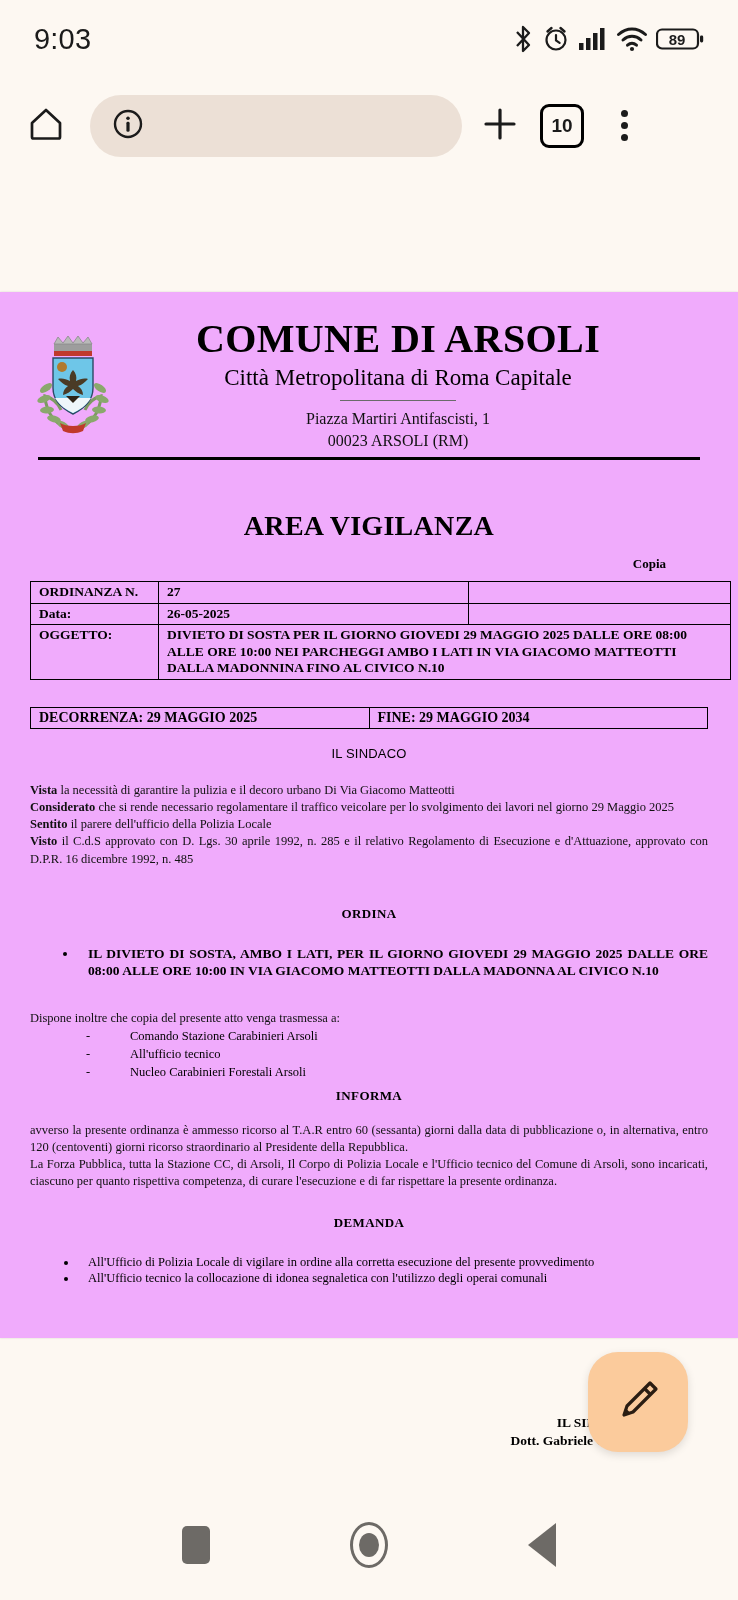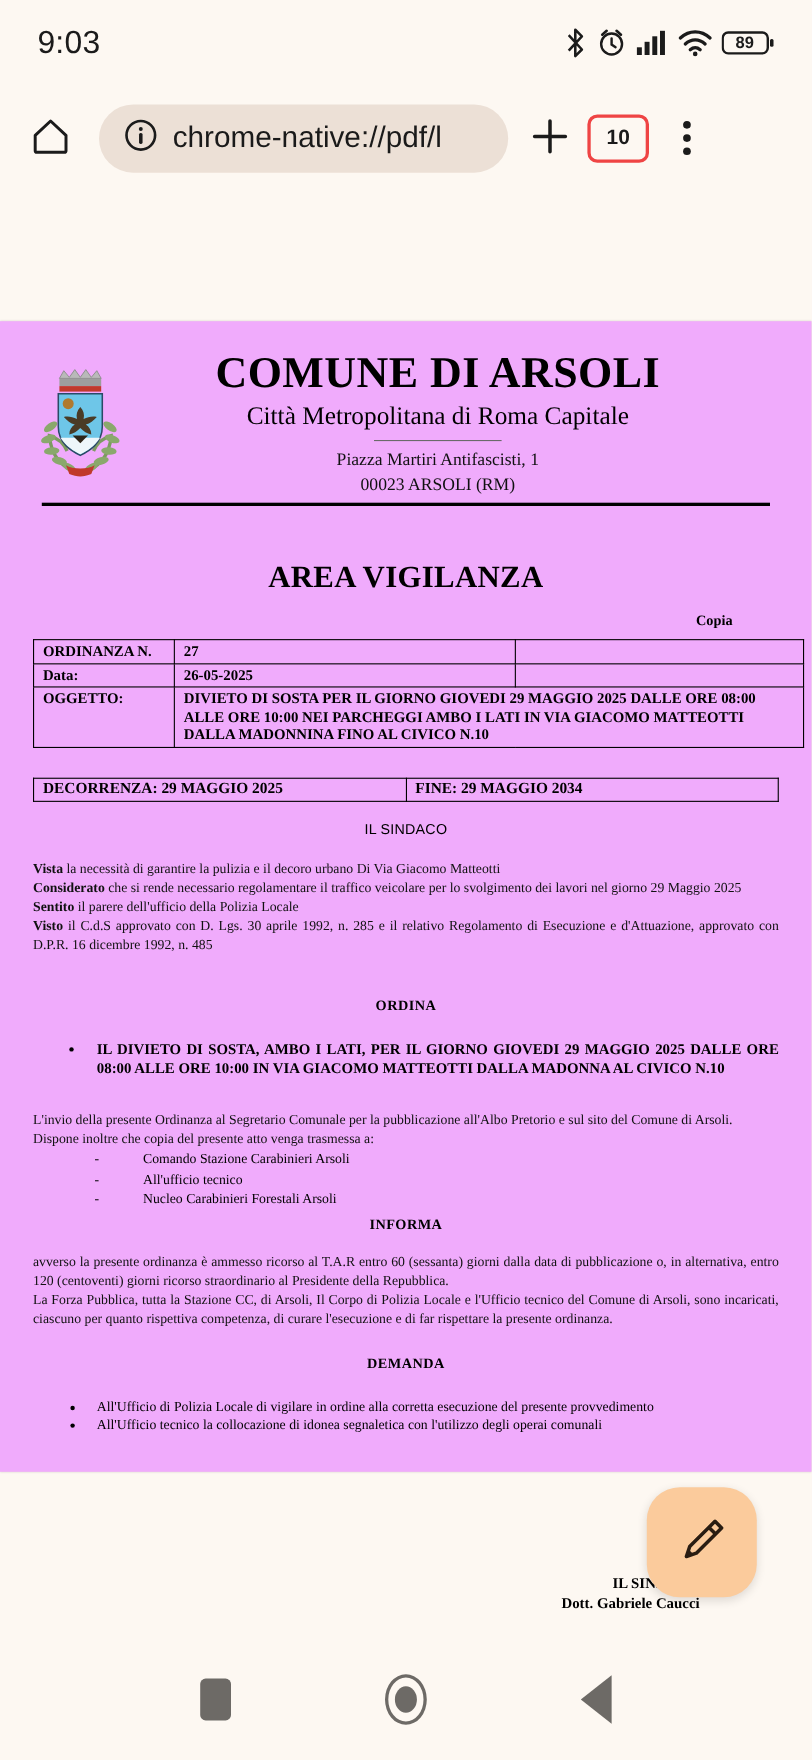--- a/index.html
+++ b/index.html
@@ -45,21 +45,21 @@
     background: #ece0d6; border-radius: 31px;
     display: flex; align-items: center; gap: 13px;
     padding: 0 22px; overflow: hidden; cursor: text;
     max-width: 372px;
   }
   .omnibox-text {
     font-size: 27px; color: #1a1a1a; white-space: nowrap;
     overflow: hidden;
   }
   .tab-count {
-    width: 56px; height: 44px; border: 3px solid #ef4444; border-radius: 9px;
+    width: 44px; height: 44px; border: 3px solid #000000; border-radius: 9px;
     display: flex; align-items: center; justify-content: center;
     font-size: 19px; font-weight: 600; color: #1b1b1b;
   }
   .menu-dots { display: flex; flex-direction: column; gap: 5px; align-items: center; }
   .menu-dots i { width: 7px; height: 7px; border-radius: 50%; background: #1b1b1b; display: block; }
 
   
   .viewer {
     position: absolute; top: 173px; left: 0; width: 738px; height: 1340px;
     background: #fdf8f2;
@@ -254,21 +254,20 @@
     </button>
 
     <div class="omnibox">
       <span>
         <svg width="32" height="32" viewBox="0 0 32 32">
           <circle cx="16" cy="16" r="13" fill="none" stroke="#1b1b1b" stroke-width="2.4"></circle>
           <circle cx="16" cy="10.2" r="1.8" fill="#1b1b1b"></circle>
           <rect x="14.4" y="13.8" width="3.2" height="10" rx="1.4" fill="#1b1b1b"></rect>
         </svg>
       </span>
-      <span class="omnibox-text" title="Search or type URL">chrome-native://pdf/l</span>
     </div>
 
     <button class="tb-btn">
       <span>
         <svg width="44" height="44" viewBox="0 0 44 44">
           <path d="M22 8v28M8 22h28" fill="none" stroke="#1b1b1b" stroke-width="3.2" stroke-linecap="round"></path>
         </svg>
       </span>
     </button>
 
@@ -380,21 +379,20 @@
         </div>
       </div>
 
       <div class="ctr-serif ordina-head">ORDINA</div>
 
       <ul class="bullets">
         <li>IL DIVIETO DI SOSTA, AMBO I LATI, PER IL GIORNO GIOVEDI 29 MAGGIO 2025 DALLE ORE 08:00 ALLE ORE 10:00 IN VIA GIACOMO MATTEOTTI DALLA MADONNA AL CIVICO N.10</li>
       </ul>
 
       <div class="invio">
-        <div class="para">L'invio della presente Ordinanza al Segretario Comunale per la pubblicazione all'Albo Pretorio e sul sito del Comune di Arsoli.</div>
         <div class="para">Dispone inoltre che copia del presente atto venga trasmessa a:</div>
         <ul class="dashes">
           <li>Comando Stazione Carabinieri Arsoli</li>
           <li>All'ufficio tecnico</li>
           <li>Nucleo Carabinieri Forestali Arsoli</li>
         </ul>
       </div>
 
       <div class="ctr-serif informa-head">INFORMA</div>
       <div class="para" style="margin-top:18px">avverso la presente ordinanza è ammesso ricorso al T.A.R entro 60 (sessanta) giorni dalla data di pubblicazione o, in alternativa, entro 120 (centoventi) giorni ricorso straordinario al Presidente della Repubblica.</div>

